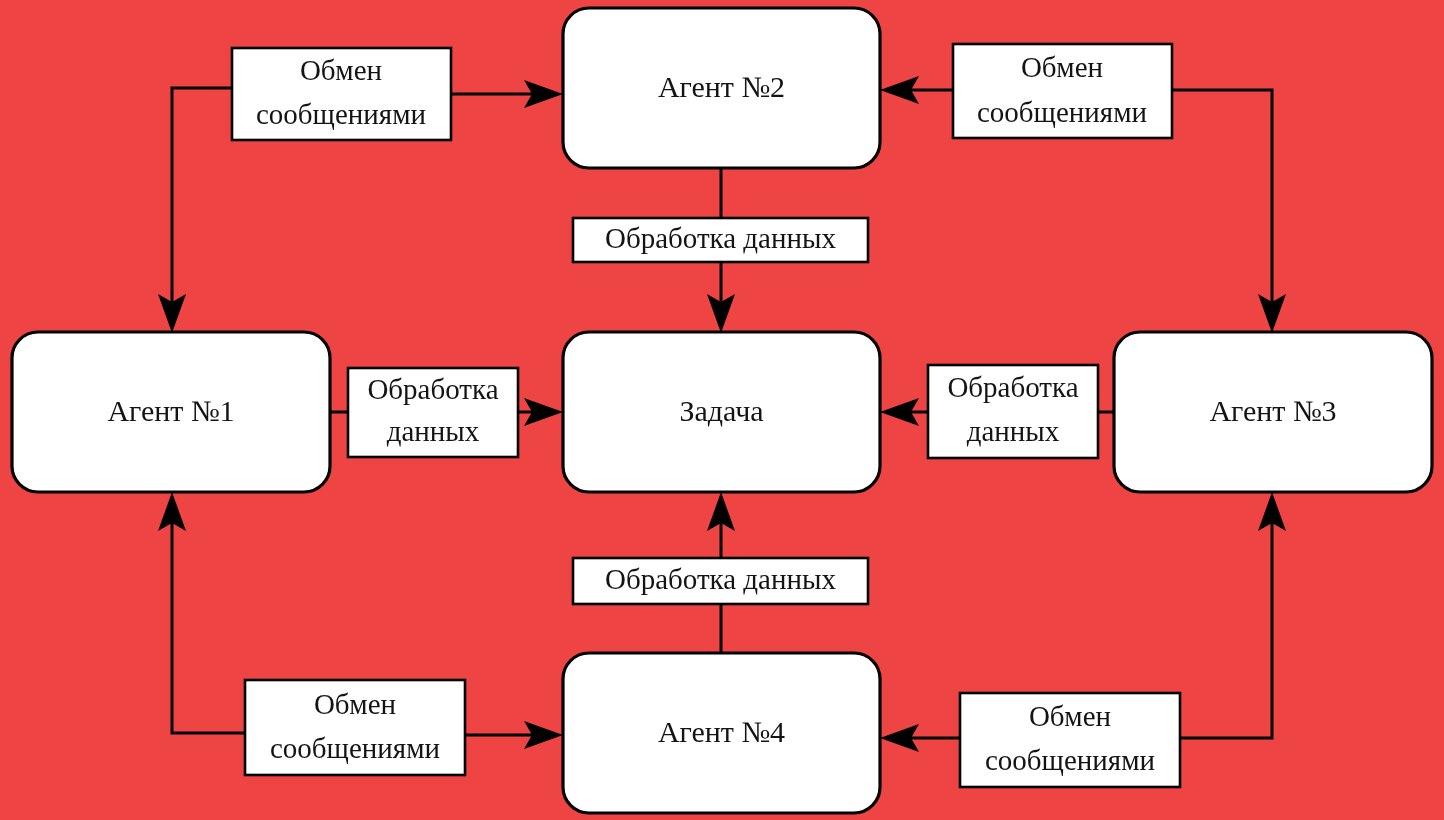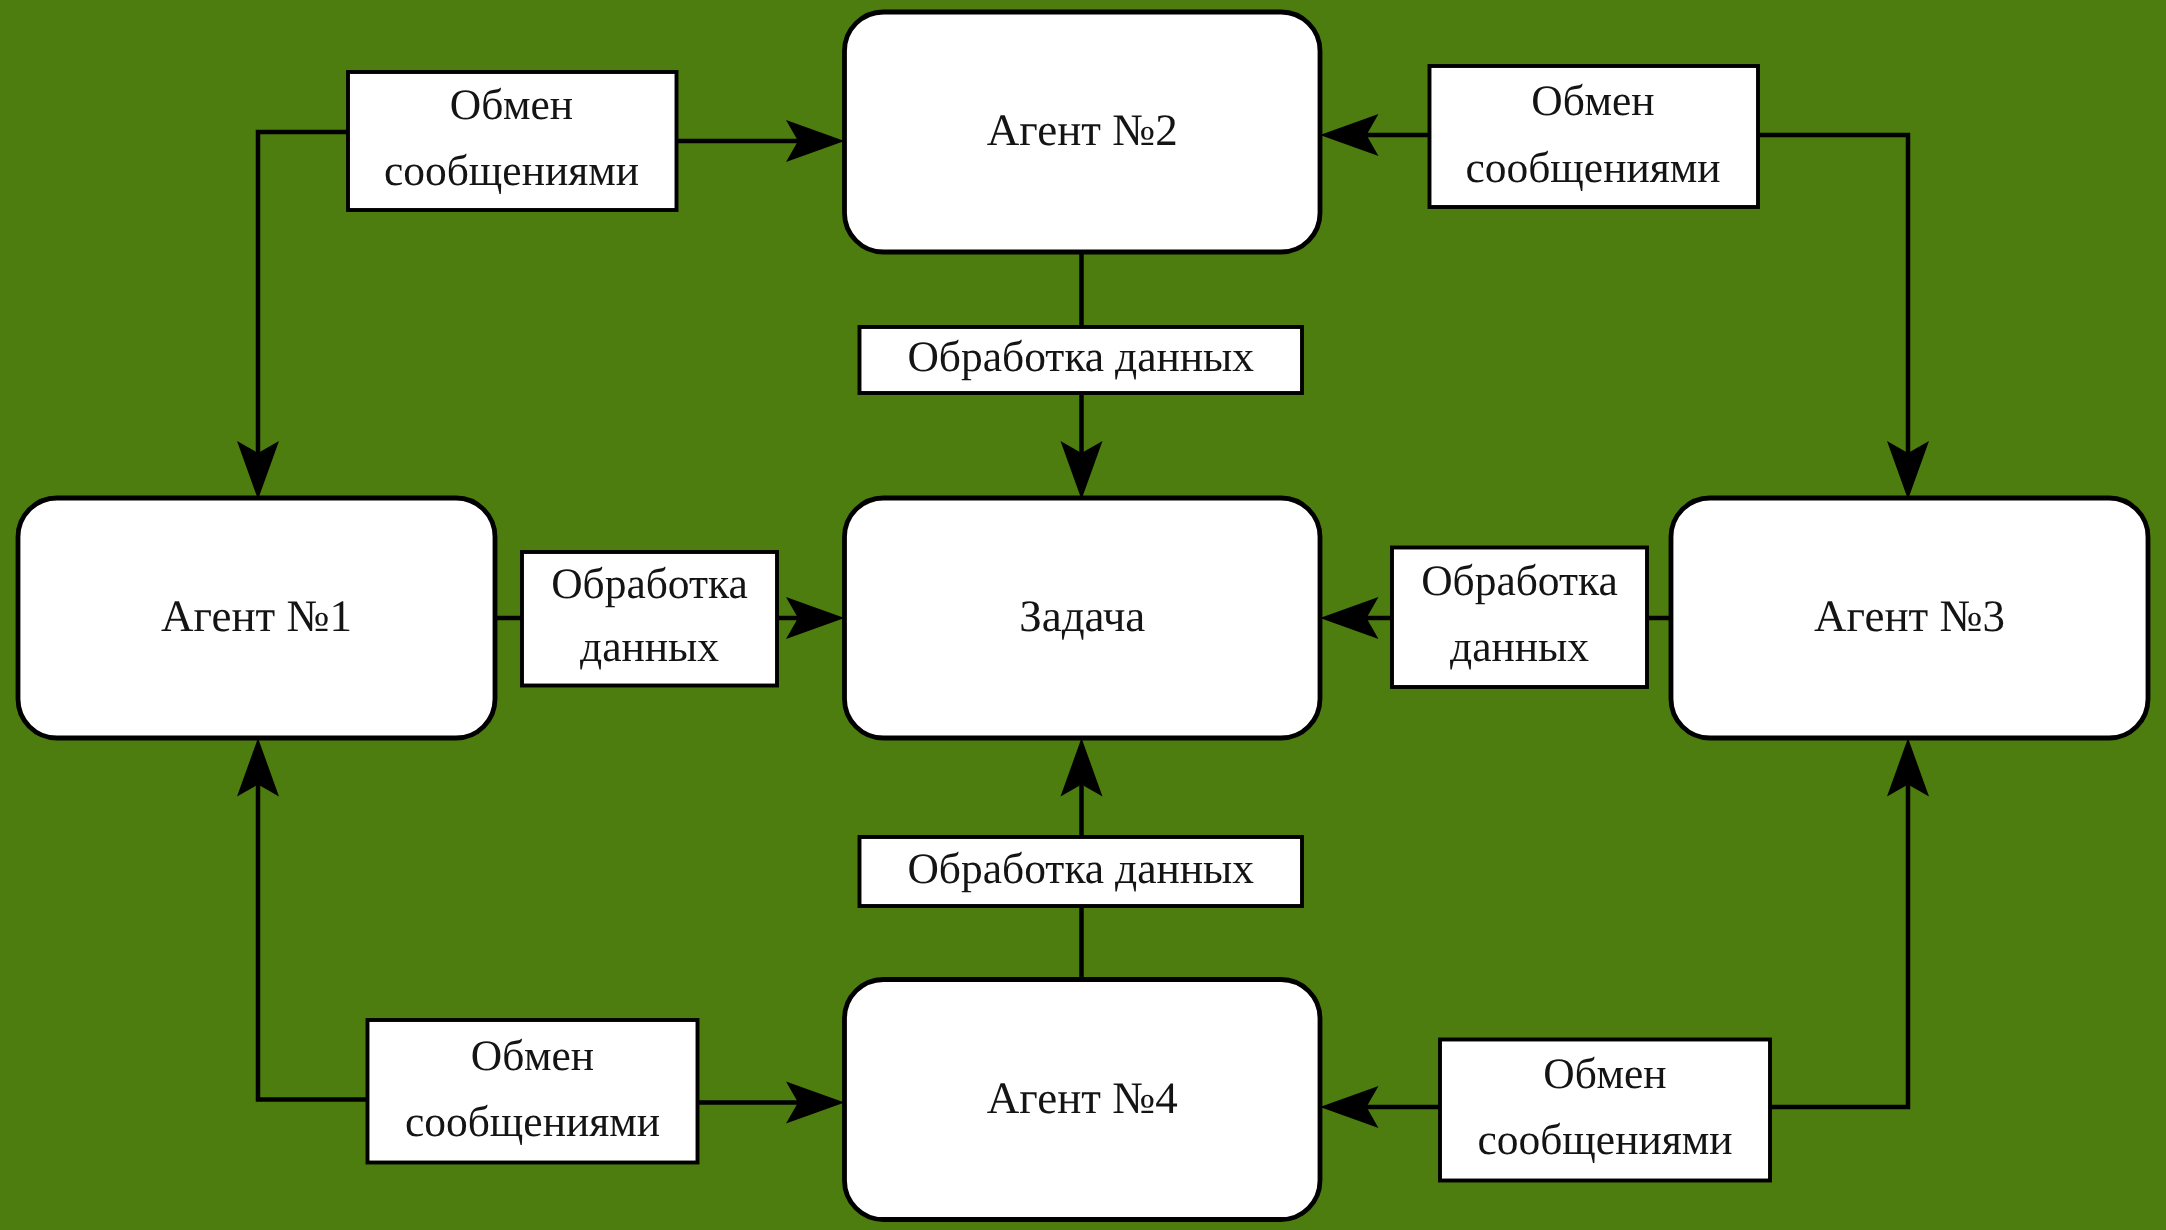--- a/index.html
+++ b/index.html
@@ -4,21 +4,21 @@
 <style>
   html, body {
     margin: 0;
     padding: 0;
     background: #ffffff;
   }
   #diagram-root {
     position: relative;
     width: 1444px;
     height: 820px;
-    background: #4d7c0f;
+    background: #ef4444;
     overflow: hidden;
     font-family: "Liberation Serif", "DejaVu Serif", serif;
   }
   svg.canvas {
     position: absolute;
     left: 0;
     top: 0;
     width: 1444px;
     height: 820px;
   }

